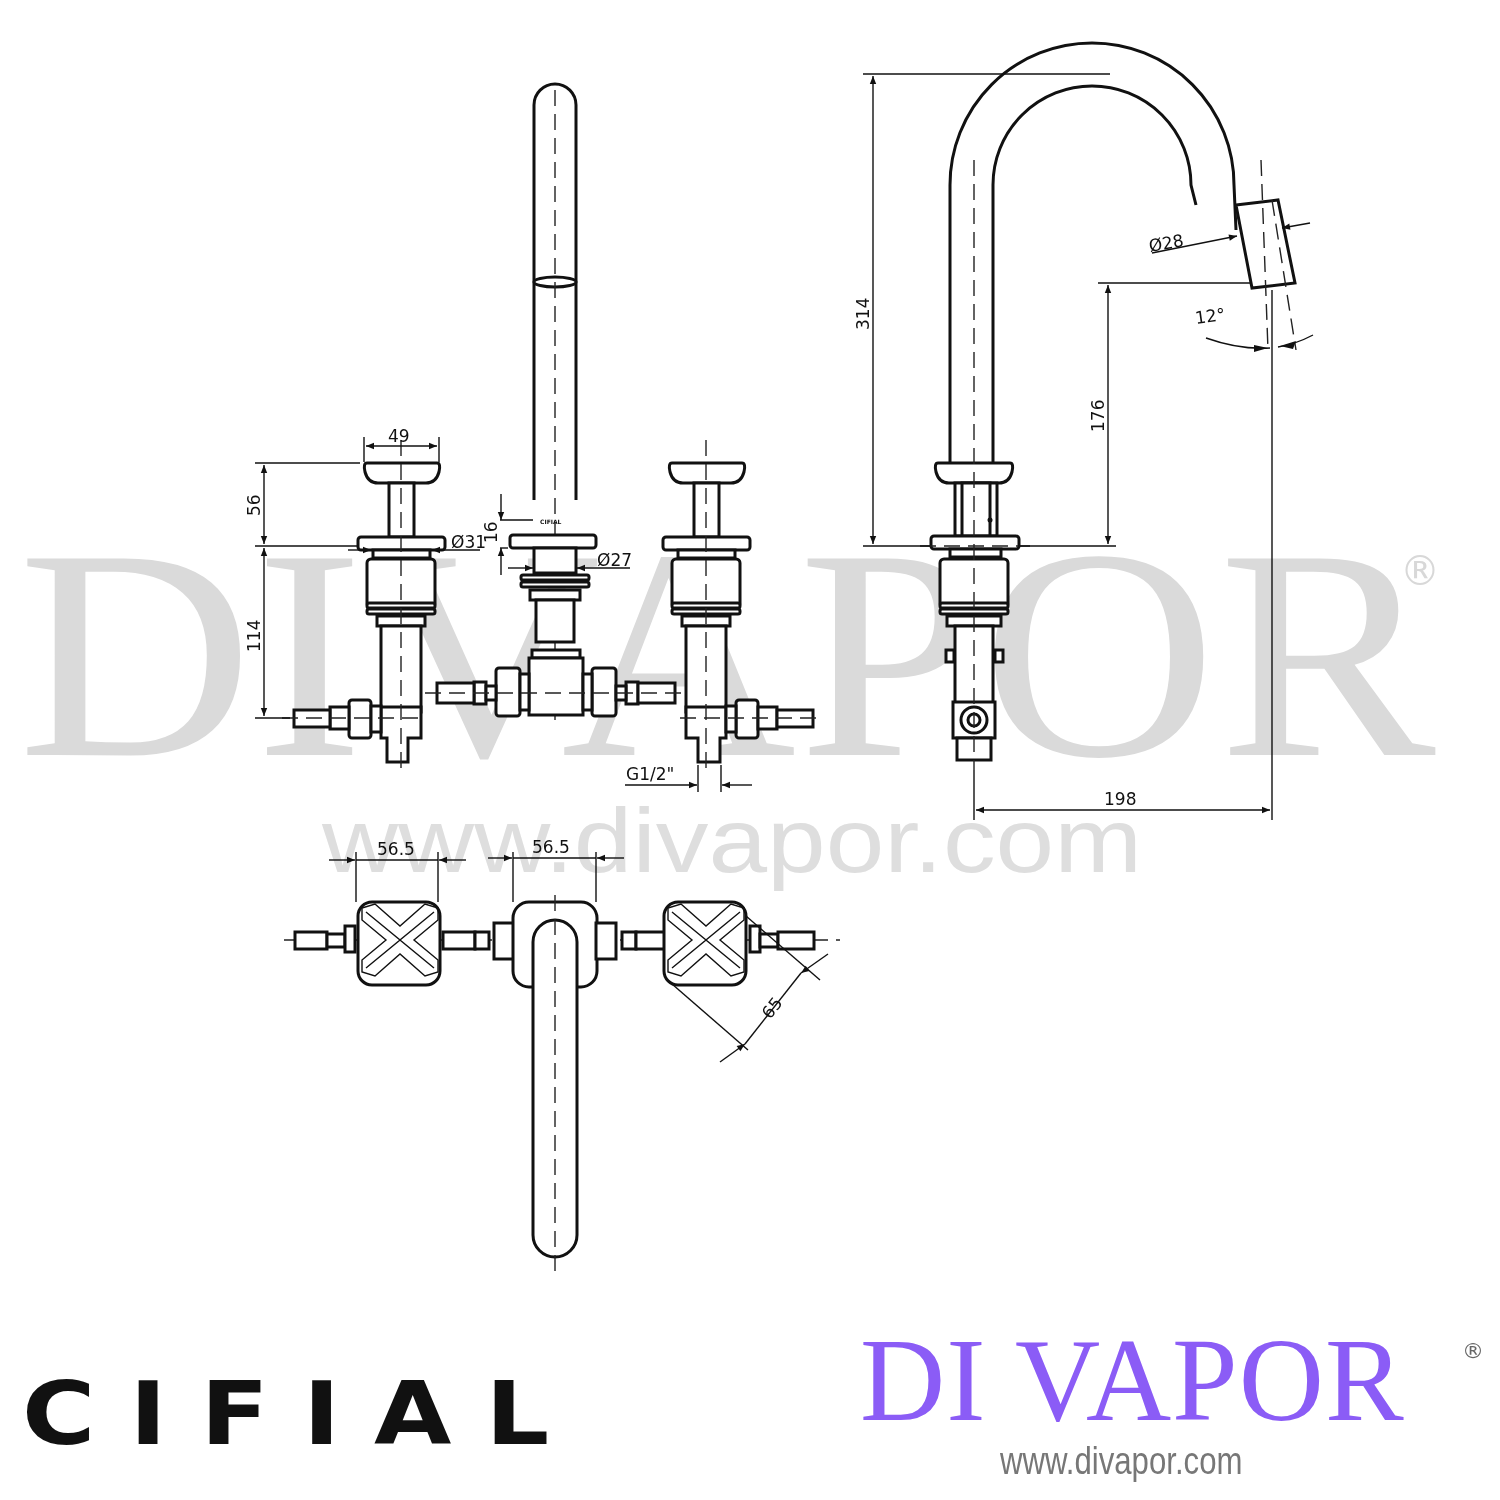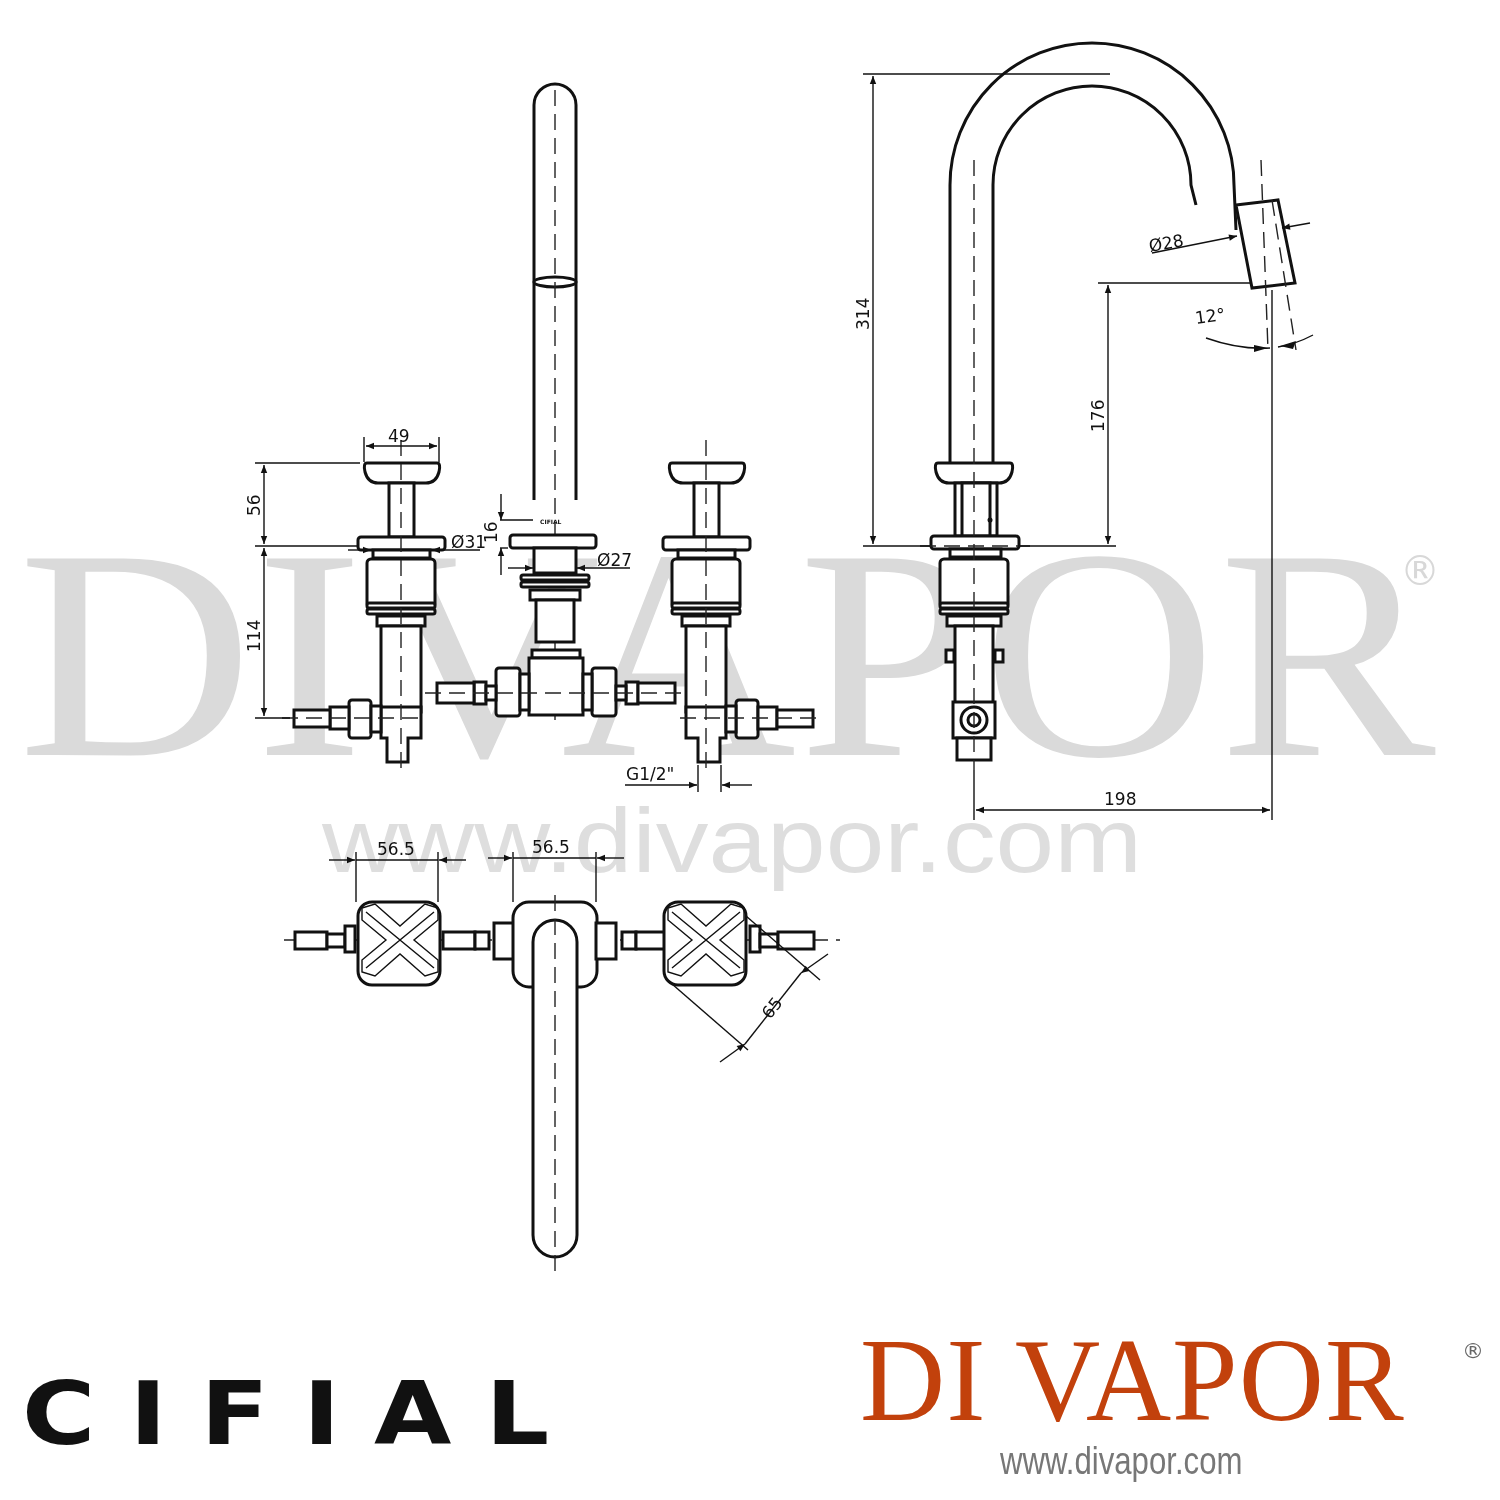--- a/index.html
+++ b/index.html
@@ -8,21 +8,21 @@
   .wm-big { font-family: "Liberation Serif", serif; font-size: 300px; fill: #dadada; letter-spacing: 2px; }
   .wm-reg { font-family: "DejaVu Sans", sans-serif; font-size: 40px; fill: #d8d8d8; }
   .wm-url { font-family: "Liberation Sans", sans-serif; font-size: 90px; fill: #dedede; }
   .ln { stroke: #111; stroke-width: 3; fill: none; }
   .lnf { stroke: #111; stroke-width: 3; fill: #fff; }
   .thin { stroke: #111; stroke-width: 1.4; fill: none; }
   .dash { stroke: #222; stroke-width: 1.4; fill: none; stroke-dasharray: 16 8; }
   .dim { font-family: "DejaVu Sans", sans-serif; font-size: 17px; fill: #111; }
   .arrow { fill: #111; stroke: none; }
   #cifial { position: absolute; left: 22px; top: 1362px; font-family: "DejaVu Sans", sans-serif; font-size: 100px; font-weight: bold; letter-spacing: 34px; color: #111; transform: scaleY(0.88); transform-origin: left top; }
-  #divapor-logo { position: absolute; left: 860px; top: 1322px; font-family: "Liberation Serif", serif; font-size: 118px; color: #c2410c; letter-spacing: 1px; line-height: 1; }
+  #divapor-logo { position: absolute; left: 860px; top: 1322px; font-family: "Liberation Serif", serif; font-size: 118px; color: #8b5cf6; letter-spacing: 1px; line-height: 1; }
   #divapor-reg { position: absolute; left: 1462px; top: 1338px; font-family: "DejaVu Sans", sans-serif; font-size: 22px; color: #666; }
   #divapor-url { position: absolute; left: 1000px; top: 1440px; font-family: "Liberation Sans", sans-serif; font-size: 38px; color: #777; transform: scaleX(0.82); transform-origin: left top; }
 </style>
 </head>
 <body>
 
 <svg id="drawing" viewBox="0 0 1500 1500" xmlns="http://www.w3.org/2000/svg">
   <defs>
     <marker id="ah" viewBox="0 0 10 10" refX="10" refY="5" markerWidth="14" markerHeight="8" orient="auto-start-reverse" markerUnits="userSpaceOnUse">
       <path d="M0,1 L10,5 L0,9 z" fill="#111"></path>

